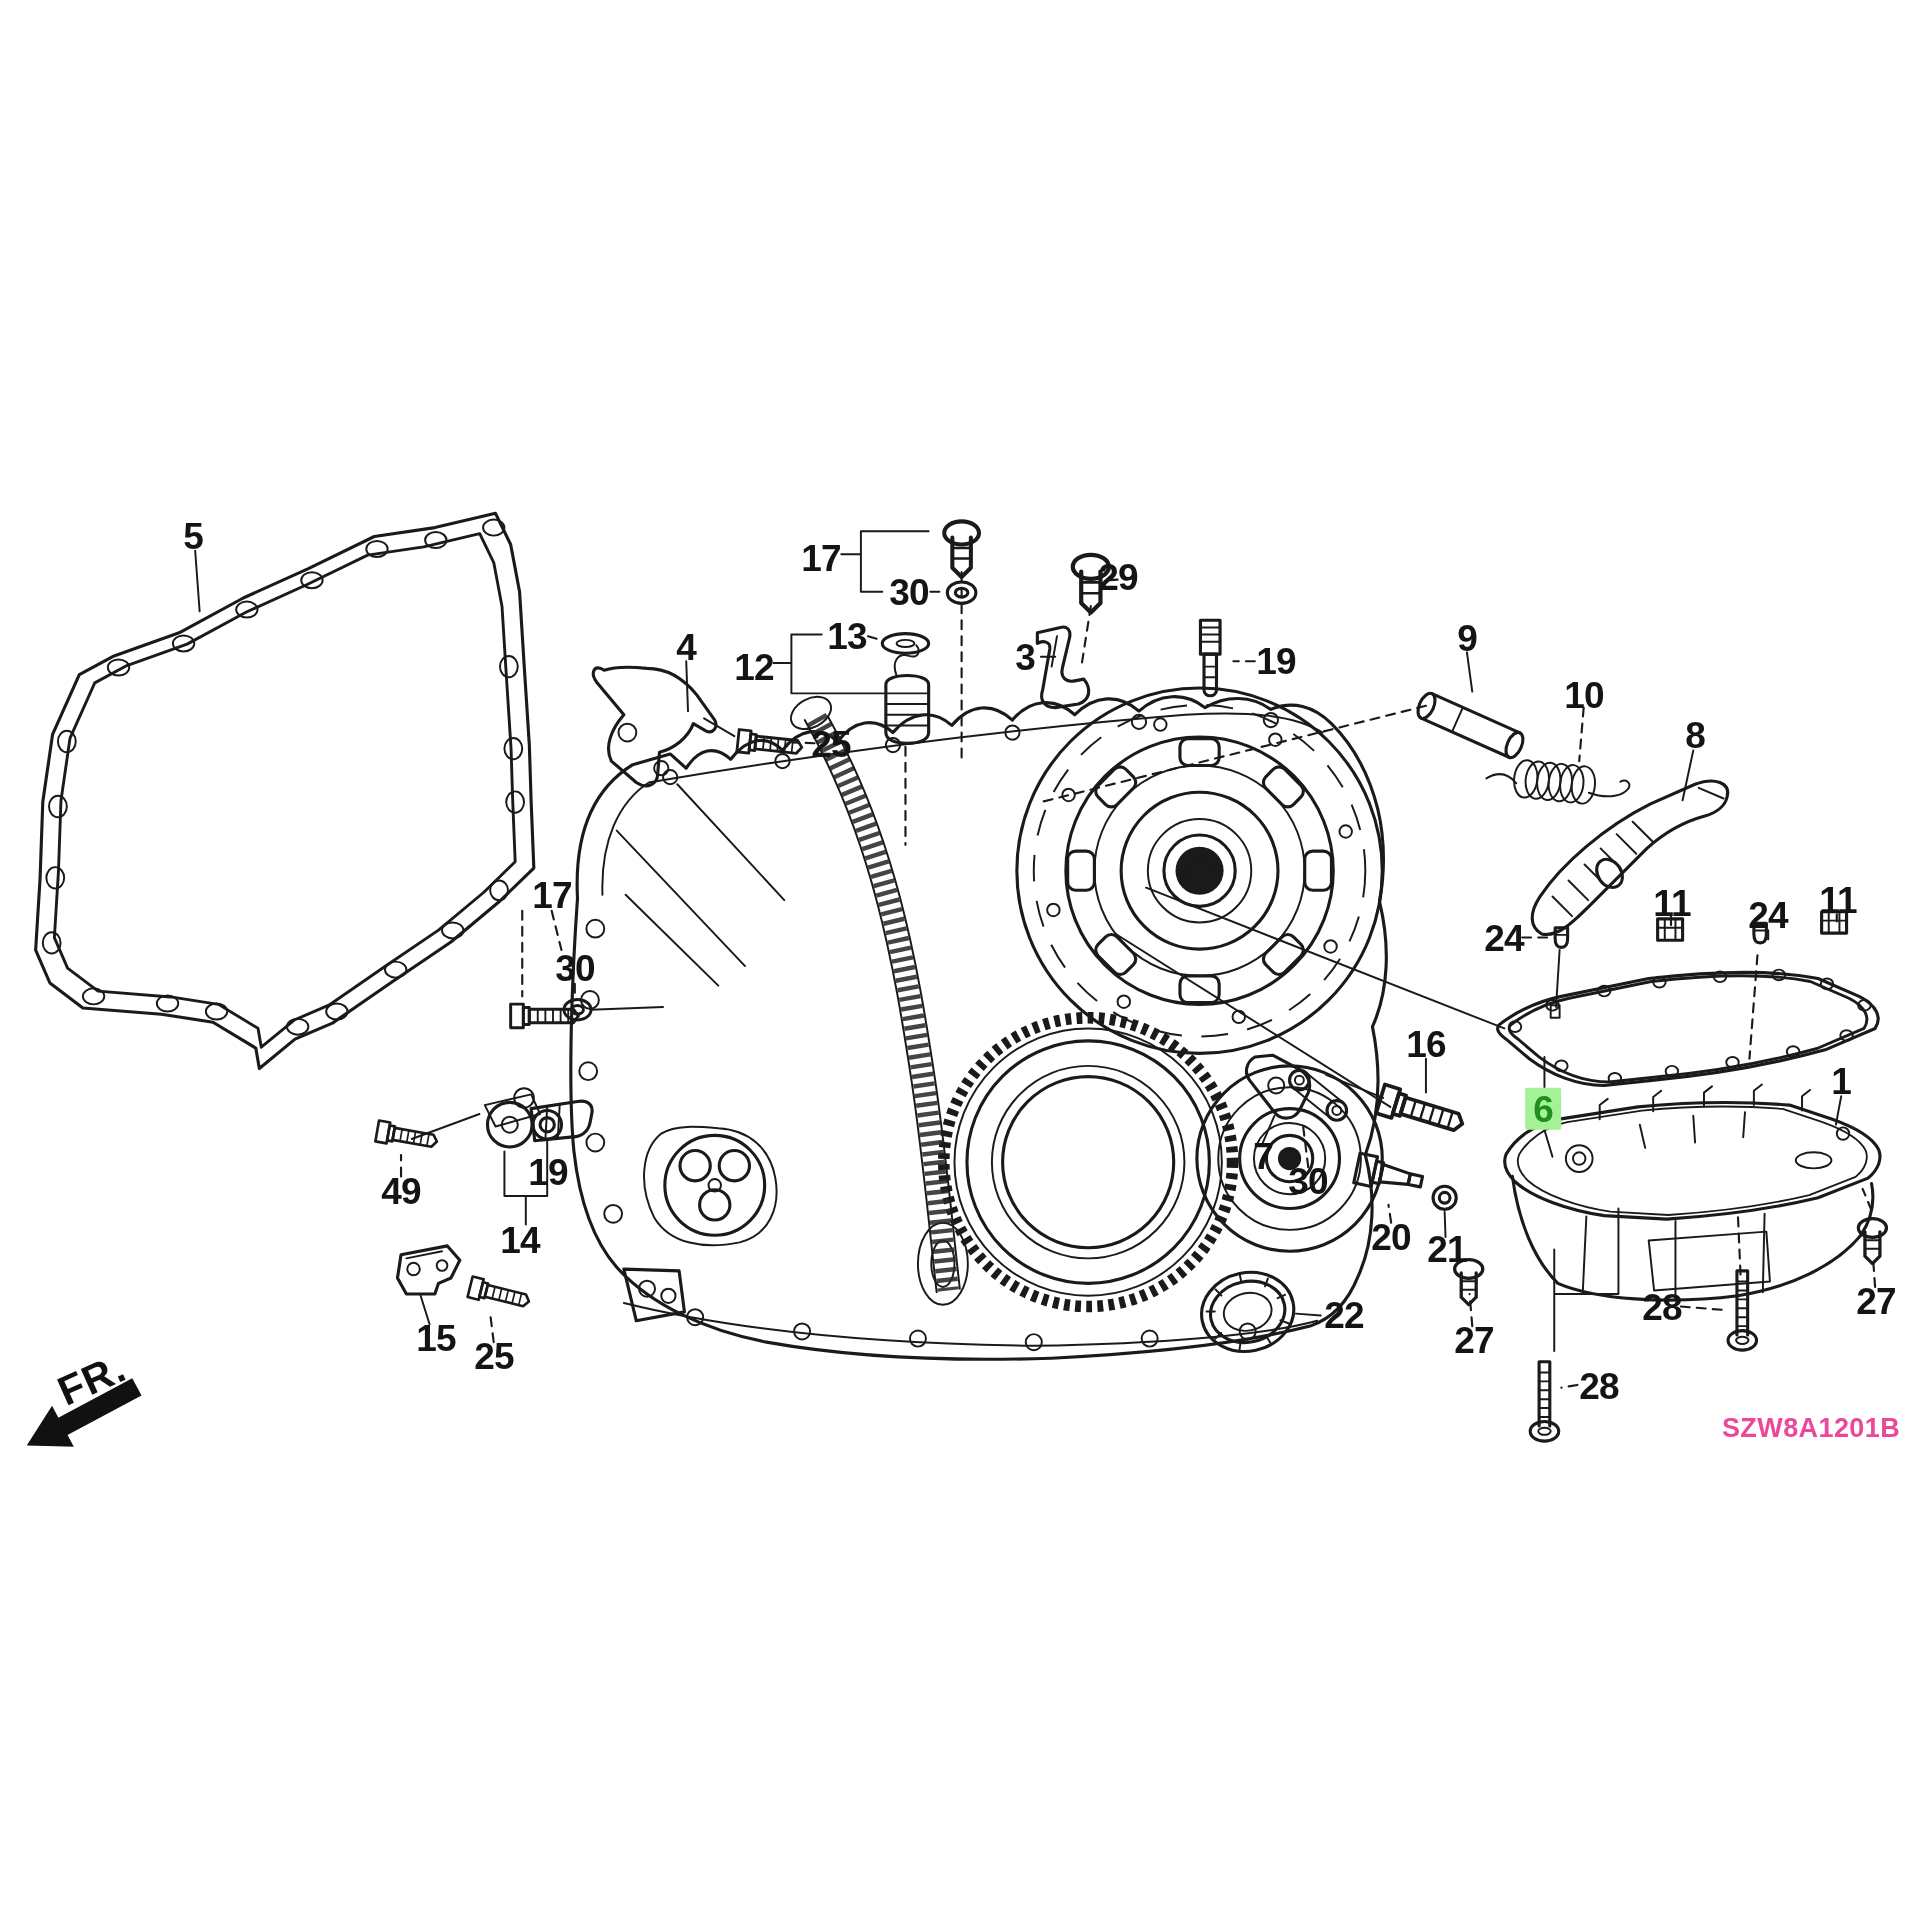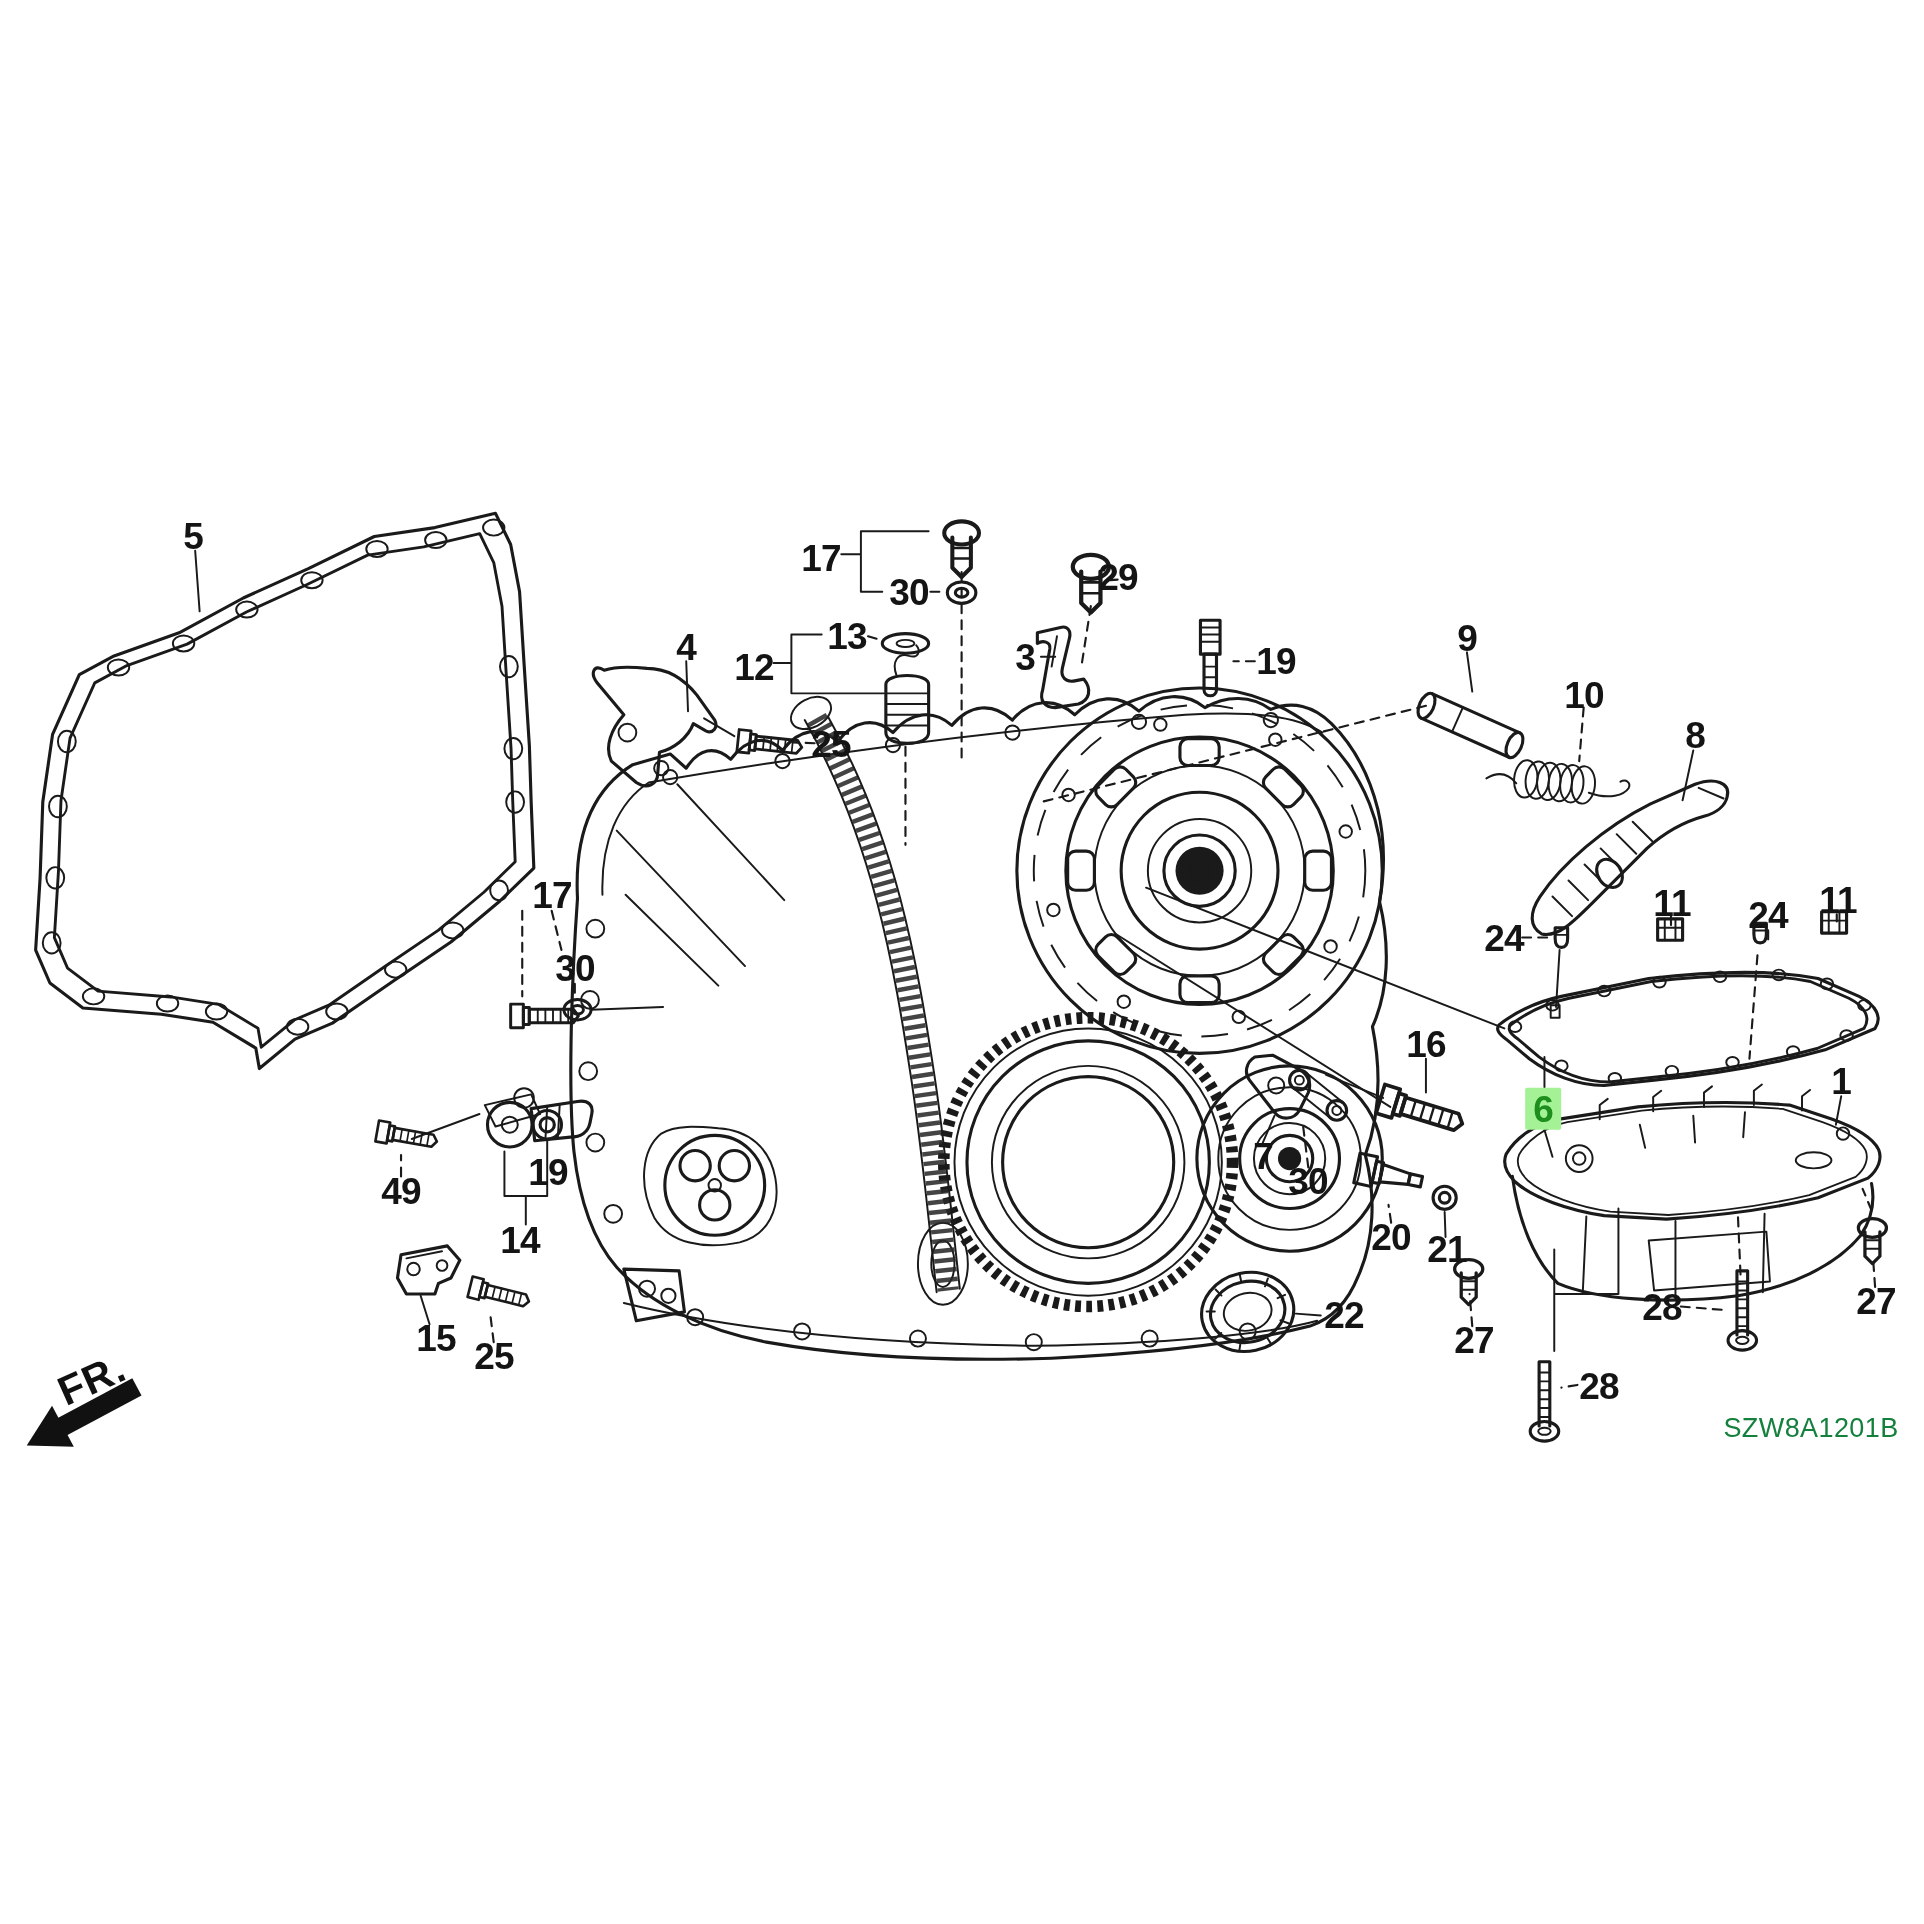--- a/index.html
+++ b/index.html
@@ -8,22 +8,22 @@
   svg{position:absolute;left:0;top:0;}
   .ln{fill:none;stroke:#1a1a1a;stroke-width:3.5;stroke-linecap:round;stroke-linejoin:round;}
   .thin{stroke-width:2.2;}
   .dsh{fill:none;stroke:#1a1a1a;stroke-width:2.4;stroke-dasharray:10 8;stroke-linecap:round;}
   .teeth{fill:none;stroke:#1a1a1a;stroke-width:13;stroke-dasharray:6.5 6;}
   .chain{fill:none;stroke:#2a2a2a;stroke-width:24;stroke-dasharray:5 6;opacity:.88;}
   .seg{fill:none;stroke:#1a1a1a;stroke-width:2.2;stroke-dasharray:30 22;}
   .co{position:absolute;transform:translate(-50%,-50%);font-weight:700;font-size:37px;
       color:#141414;letter-spacing:-0.9px;white-space:nowrap;line-height:1;}
   .hl{background:#A4F295;color:#1E8F1E;padding:2.7px 8px;border-radius:1.8px;}
-  .code{position:absolute;transform:translate(-50%,-50%);font-weight:400;font-size:27px;
-        color:#15803d;letter-spacing:0.4px;}
+  .code{position:absolute;transform:translate(-50%,-50%);font-weight:700;font-size:27px;
+        color:#ec4899;letter-spacing:0.4px;}
   .fr{position:absolute;transform:translate(-50%,-50%) rotate(-24deg);font-weight:700;
       font-size:41px;color:#111;letter-spacing:0.9px;}
 </style>
 </head>
 <body>
 
 <div id="stage">
 
 <svg width="1925" height="1925" viewBox="0 0 2160 2160">
   <defs>

